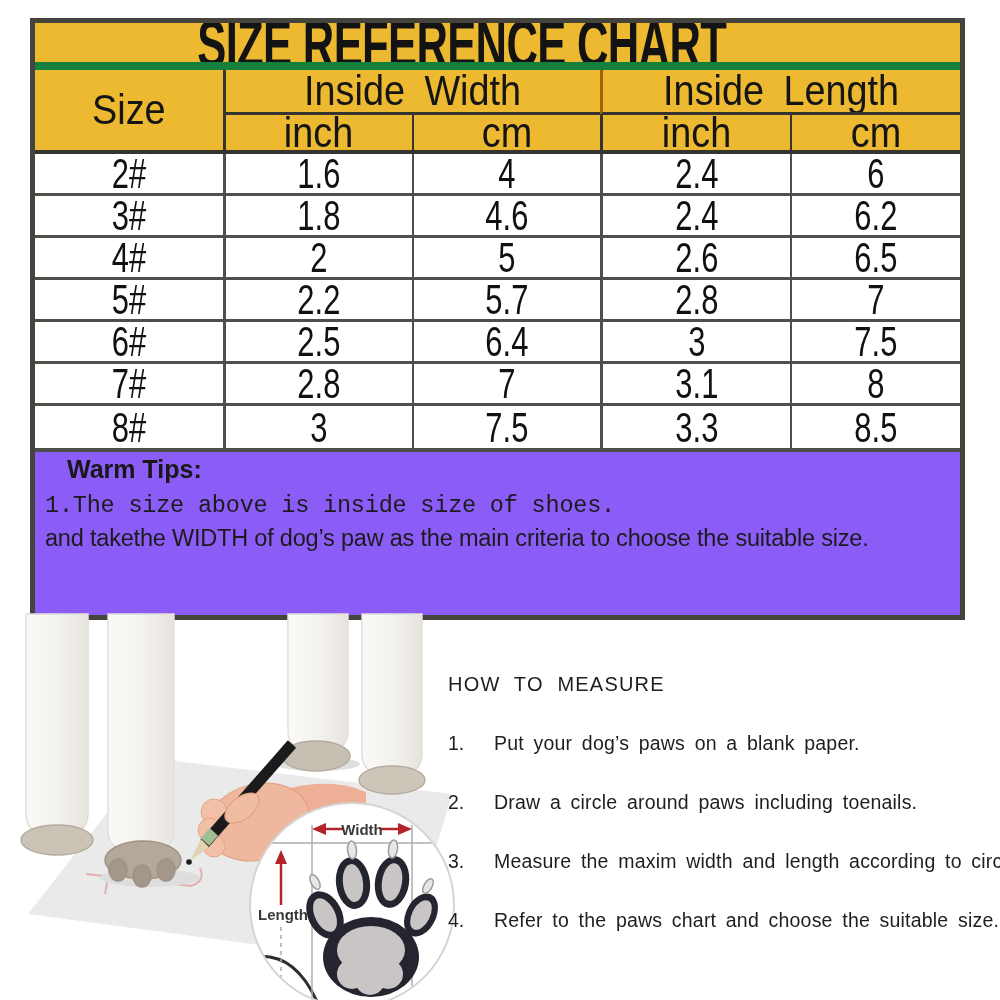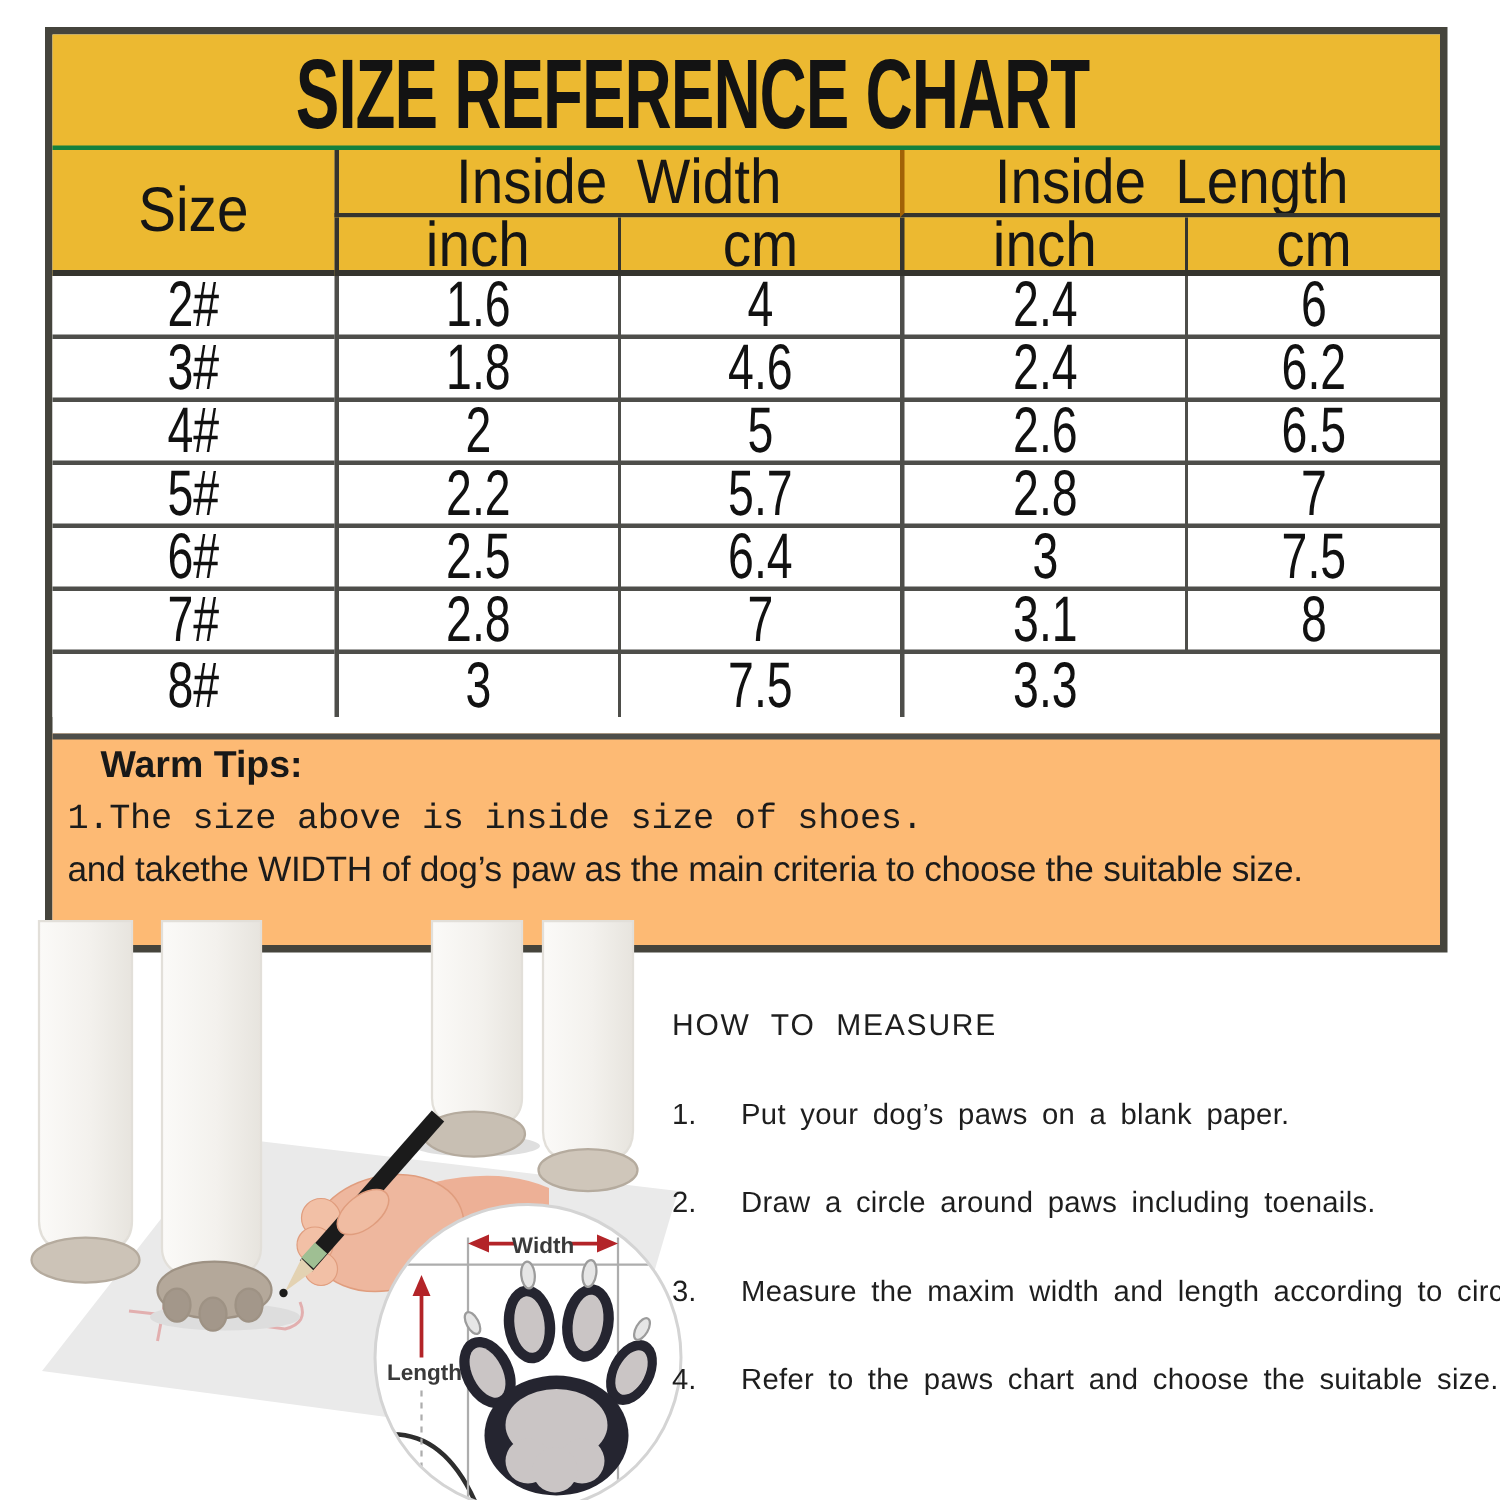--- a/index.html
+++ b/index.html
@@ -2,22 +2,22 @@
 <html><head>
 <meta charset="utf-8">
 <style>
   html,body{margin:0;padding:0;background:#fff;}
   .canvas{position:relative;width:1000px;height:1000px;background:#ffffff;overflow:hidden;
           font-family:"Liberation Sans",sans-serif;color:#141414;}
 
   
   .board{position:absolute;left:30px;top:18px;width:935px;box-sizing:border-box;
          border:5px solid #45443c;background:#fff;}
-  .title-bar{height:77px;box-sizing:border-box;background:#ecb931;
-             border-bottom:3px solid #15803d;display:flex;align-items:center;justify-content:center;
+  .title-bar{height:47px;box-sizing:border-box;background:#ecb931;
+             border-bottom:8px solid #15803d;display:flex;align-items:center;justify-content:center;
              padding-top:3px;overflow:hidden;}
   .title-text{font-size:66px;font-weight:700;line-height:1;white-space:nowrap;color:#131313;
               transform:translateX(-36px) scaleX(0.66);letter-spacing:-1px;}
 
   .grid{display:grid;grid-template-columns:188px 189px 188px 190px 170px;
         grid-template-rows:45px 39px repeat(7,42px);}
   .c{display:flex;align-items:center;justify-content:center;background:#fff;
      box-sizing:border-box;overflow:hidden;}
   .hd{background:#ecb931;}
   .ht{font-size:42px;line-height:1;transform:scaleX(0.9);white-space:nowrap;color:#151515;}
@@ -30,22 +30,22 @@
   .sub1{grid-area:2/2/3/3;border-left:3px solid #35342e;border-bottom:4px solid #35342e;}
   .sub2{grid-area:2/3/3/4;border-left:2px solid #35342e;border-bottom:4px solid #35342e;}
   .sub3{grid-area:2/4/3/5;border-left:3px solid #35342e;border-bottom:4px solid #35342e;}
   .sub4{grid-area:2/5/3/6;border-left:2px solid #35342e;border-bottom:4px solid #35342e;}
 
   .db{border-bottom:3px solid #4e4e4a;}
   .dl3{border-left:3px solid #4e4e4a;}
   .dl2{border-left:2px solid #4e4e4a;}
   .nb{border-bottom:none;}
 
-  .warm{height:141px;box-sizing:border-box;border-top:4px solid #4e4e4a;background:#fdba74;
-        overflow:hidden;margin-top:11px;}
+  .warm{height:167px;box-sizing:border-box;border-top:4px solid #4e4e4a;background:#8b5cf6;
+        overflow:hidden;}
   .warm-heading{margin:4px 0 0 32px;font-size:25px;line-height:26px;font-weight:700;color:#181818;}
   .warm-line{margin-left:10px;font-size:23.5px;line-height:25px;color:#1b1b1b;letter-spacing:-0.2px;
              white-space:nowrap;}
   .t1{margin-top:11px;font-family:Liberation Mono, monospace;}
   .t2{margin-top:11px;}
   .t3{margin-top:8px;}
 
   
   .howto{position:absolute;left:448px;top:672px;width:552px;}
   .howto-title{font-size:20px;line-height:24px;color:#1e1e1e;letter-spacing:1.2px;word-spacing:7px;
@@ -194,20 +194,23 @@
           <span class="num">8#</span>
         </div>
       <div class="c nb dl3">
           <span class="num">3</span>
         </div>
       <div class="c nb dl2">
           <span class="num">7.5</span>
         </div>
       <div class="c nb dl3">
           <span class="num">3.3</span>
+        </div>
+      <div class="c nb dl2">
+          <span class="num">8.5</span>
         </div>
     </div>
 
     <div class="warm">
       <div class="warm-heading">Warm Tips:</div>
       <div class="warm-line t1">1.The size above is inside size of shoes.</div>
       <div class="warm-line t3">and takethe WIDTH of dog’s paw as the main criteria to choose the suitable size.</div>
     </div>
   </div>
 

